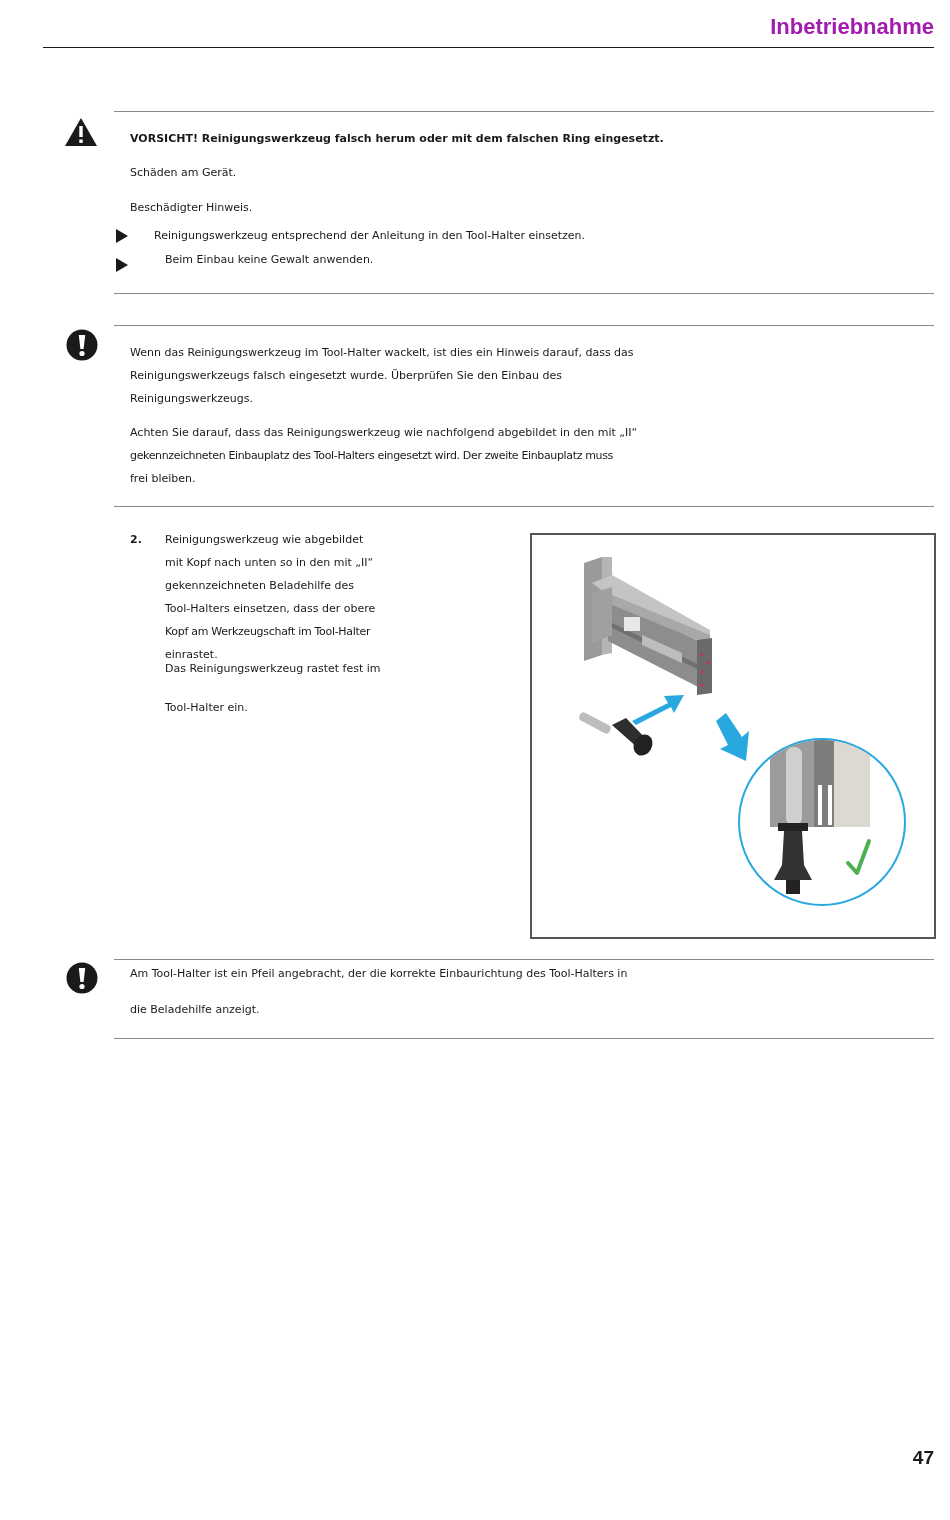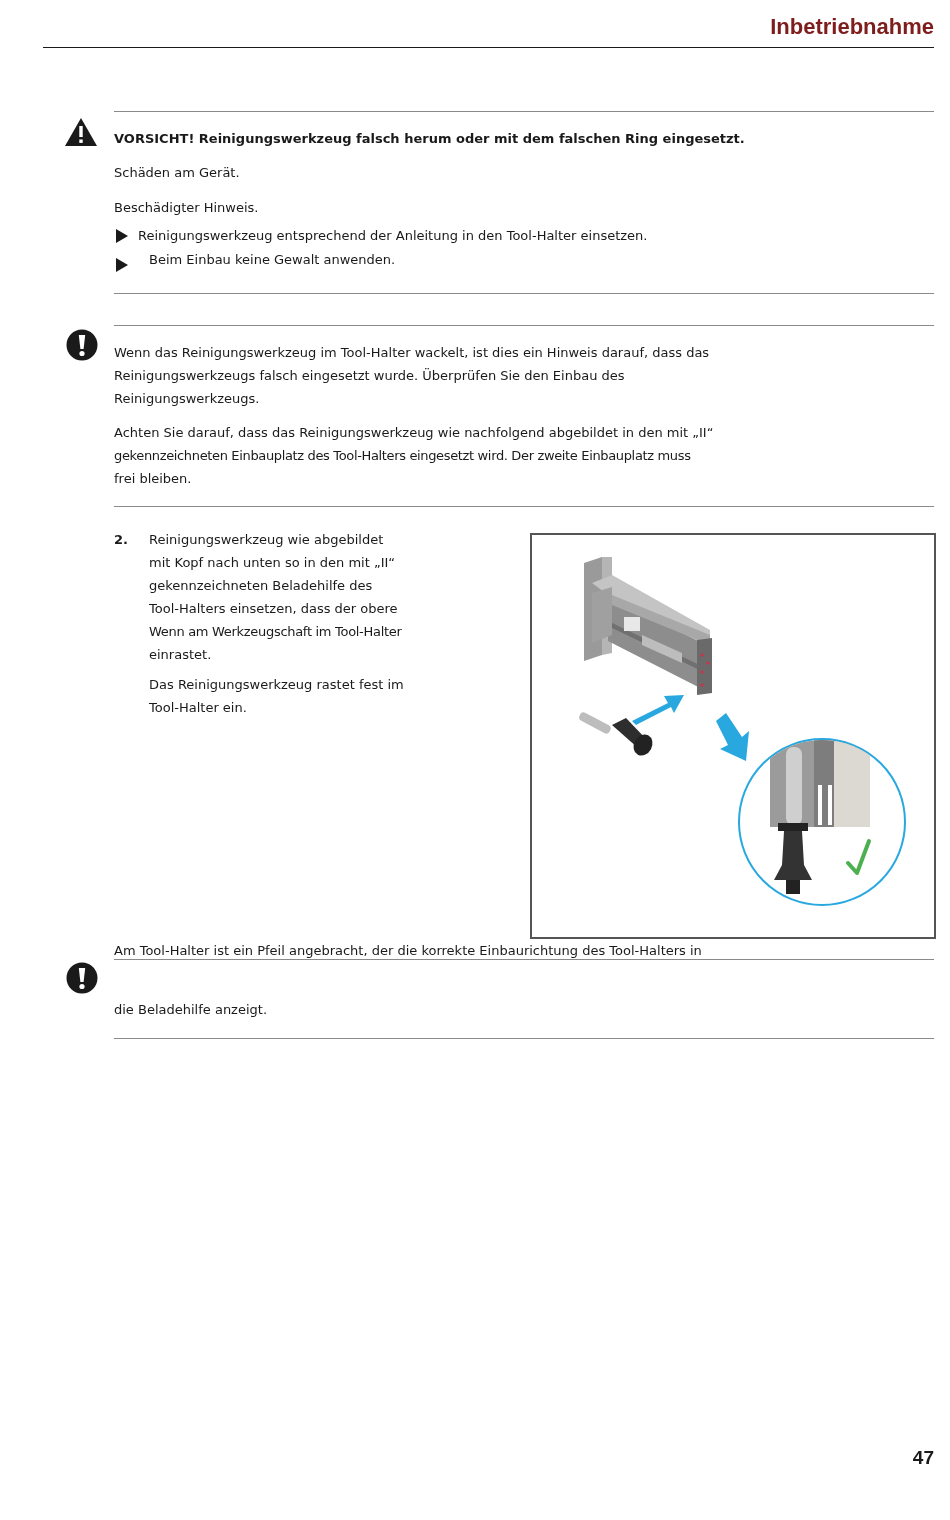--- a/index.html
+++ b/index.html
@@ -2,31 +2,31 @@
 <html><head>
 <meta charset="utf-8">
 <style>
   html, body { margin: 0; padding: 0; background: #ffffff; }
   body {
     width: 950px; height: 1520px; position: relative; overflow: hidden;
     font-family: "DejaVu Sans", sans-serif; color: #1a1a1a;
   }
   .header-title {
     position: absolute; right: 16px; top: 14px;
-    font-family: "Liberation Sans", sans-serif; font-weight: bold; font-size: 22px; color: #7f1d1d;
+    font-family: "Liberation Sans", sans-serif; font-weight: bold; font-size: 22px; color: #a21caf;
   }
   .header-rule {
     position: absolute; left: 43px; right: 16px; top: 47px; height: 0;
     border-top: 1.5px solid #1a1a1a;
   }
   .rule {
     position: absolute; left: 114px; right: 16px; height: 0;
     border-top: 1px solid #8a8a8a;
   }
-  .text { position: absolute; font-size: 13px; line-height: 23px; }
+  .text { position: absolute; font-size: 11px; line-height: 23px; margin-left: 16px; }
   .icon { position: absolute; }
   .bold { font-weight: bold; }
   .bullet-arrow {
     position: absolute; width: 0; height: 0;
     border-top: 7px solid transparent; border-bottom: 7px solid transparent;
     border-left: 12px solid #1a1a1a;
   }
   .figure {
     position: absolute; left: 530px; top: 533px; width: 402px; height: 402px;
     border: 2px solid #555; background: #fff;
@@ -73,23 +73,23 @@
 <div class="text" style="left:114px; top:421px;">Achten Sie darauf, dass das Reinigungswerkzeug wie nachfolgend abgebildet in den mit „II“</div>
 <div class="text" style="left:114px; top:444px; letter-spacing:-0.35px;">gekennzeichneten Einbauplatz des Tool-Halters eingesetzt wird. Der zweite Einbauplatz muss</div>
 <div class="text" style="left:114px; top:467px;">frei bleiben.</div>
 <div class="rule" style="top:506px"></div>
 
 <div class="text bold" style="left:114px; top:528px;">2.</div>
 <div class="text" style="left:149px; top:528px;">Reinigungswerkzeug wie abgebildet</div>
 <div class="text" style="left:149px; top:551px;">mit Kopf nach unten so in den mit „II“</div>
 <div class="text" style="left:149px; top:574px;">gekennzeichneten Beladehilfe des</div>
 <div class="text" style="left:149px; top:597px;">Tool-Halters einsetzen, dass der obere</div>
-<div class="text" style="left:149px; top:620px; letter-spacing:-0.3px;">Wenn am Werkzeugschaft im Tool-Halter</div>
+<div class="text" style="left:149px; top:620px; letter-spacing:-0.3px;">Kopf am Werkzeugschaft im Tool-Halter</div>
 <div class="text" style="left:149px; top:643px;">einrastet.</div>
-<div class="text" style="left:149px; top:673px;">Das Reinigungswerkzeug rastet fest im</div>
+<div class="text" style="left:149px; top:657px;">Das Reinigungswerkzeug rastet fest im</div>
 <div class="text" style="left:149px; top:696px;">Tool-Halter ein.</div>
 
 <div class="figure">
   <svg width="402" height="402" viewBox="0 0 402 402">
 
     <g>
       <polygon points="52,28 70,22 70,120 52,126" fill="#9a9a9a"></polygon>
       <polygon points="70,22 80,22 80,118 70,120" fill="#b5b5b5"></polygon>
       <polygon points="60,48 80,40 178,95 178,112 76,60" fill="#c4c4c4"></polygon>
       <polygon points="76,60 178,112 178,158 76,106" fill="#8d8d8d"></polygon>
@@ -142,17 +142,17 @@
 </div>
 
 <div class="rule" style="top:959px"></div>
 <div class="icon" style="left:66px; top:962px;">
   <svg width="32" height="32" viewBox="0 0 32 32">
     <circle cx="16" cy="16" r="15.5" fill="#1a1a1a"></circle>
     <path d="M12.8 6 L19.2 6 L17.6 20 L14.4 20 Z" fill="#fff"></path>
     <circle cx="16" cy="24.5" r="2.6" fill="#fff"></circle>
   </svg>
 </div>
-<div class="text" style="left:114px; top:939px;">Am Tool-Halter ist ein Pfeil angebracht, der die korrekte Einbaurichtung des Tool-Halters in</div>
+<div class="text" style="left:114px; top:962px;">Am Tool-Halter ist ein Pfeil angebracht, der die korrekte Einbaurichtung des Tool-Halters in</div>
 <div class="text" style="left:114px; top:998px;text-align:right;">die Beladehilfe anzeigt.</div>
 <div class="rule" style="top:1038px"></div>
 
 <div class="page-number">47</div>
 
 </body></html>

